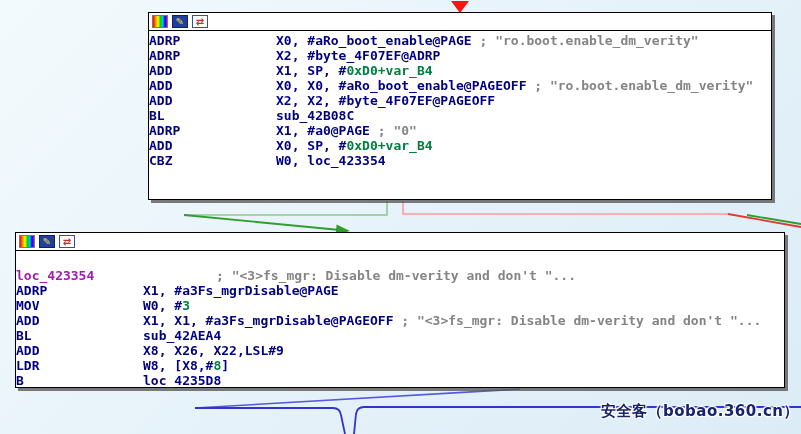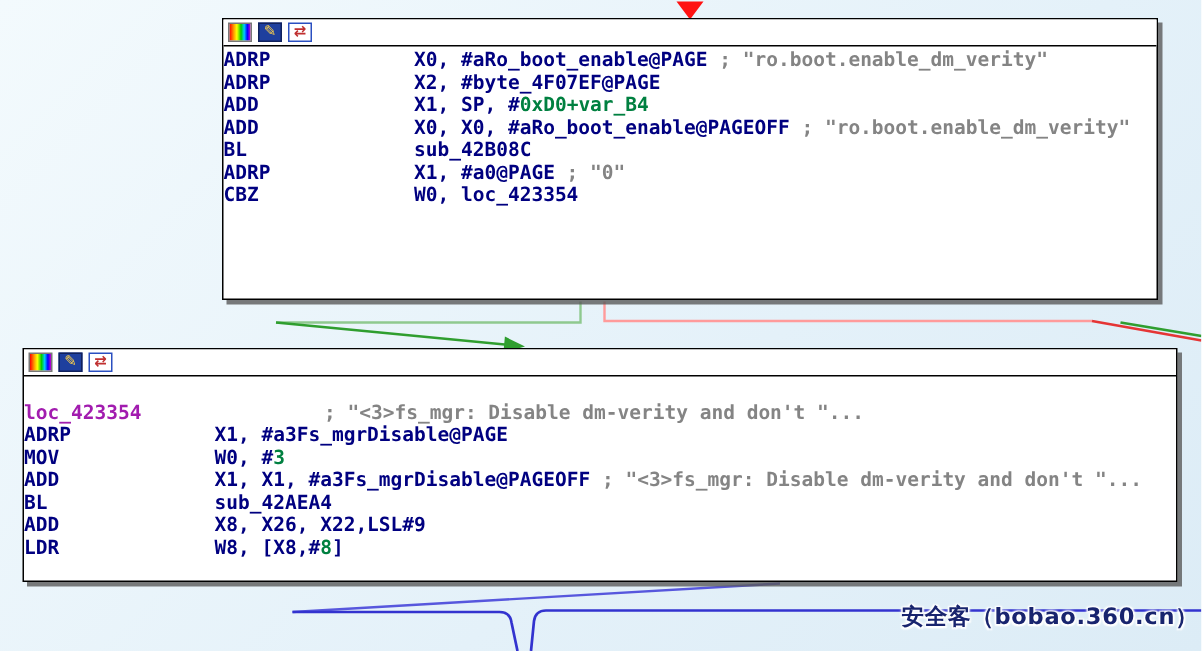--- a/index.html
+++ b/index.html
@@ -67,42 +67,45 @@
   </svg>
 
   <div class="node node-top">
     <div class="node-header">
       <span class="icon palette"></span>
       <span class="icon edit">✎</span>
       <span class="icon xrefs">⇄</span>
     </div>
     <div class="node-body">
         <div class="asm-line"><span class="seg-m">ADRP</span><span class="seg-o">X0, #aRo_boot_enable@PAGE</span><span class="seg-c"> ; "ro.boot.enable_dm_verity"</span></div>
-        <div class="asm-line"><span class="seg-m">ADRP</span><span class="seg-o">X2, #byte_4F07EF@PAGE</span></div>
+        <div class="asm-line"><span class="seg-m">ADRP</span><span class="seg-o">X2, #byte_4F07EF@ADRP</span></div>
         <div class="asm-line"><span class="seg-m">ADD</span><span class="seg-o">X1, SP, #</span><span class="seg-n">0xD0+var_B4</span></div>
         <div class="asm-line"><span class="seg-m">ADD</span><span class="seg-o">X0, X0, #aRo_boot_enable@PAGEOFF</span><span class="seg-c"> ; "ro.boot.enable_dm_verity"</span></div>
+        <div class="asm-line"><span class="seg-m">ADD</span><span class="seg-o">X2, X2, #byte_4F07EF@PAGEOFF</span></div>
         <div class="asm-line"><span class="seg-m">BL</span><span class="seg-o">sub_42B08C</span></div>
         <div class="asm-line"><span class="seg-m">ADRP</span><span class="seg-o">X1, #a0@PAGE</span><span class="seg-c"> ; "0"</span></div>
+        <div class="asm-line"><span class="seg-m">ADD</span><span class="seg-o">X0, SP, #</span><span class="seg-n">0xD0+var_B4</span></div>
         <div class="asm-line"><span class="seg-m">CBZ</span><span class="seg-o">W0, loc_423354</span></div>
       </div>
   </div>
 
   <div class="node node-bottom">
     <div class="node-header">
       <span class="icon palette"></span>
       <span class="icon edit">✎</span>
       <span class="icon xrefs">⇄</span>
     </div>
     <div class="node-body">
         <div class="asm-line">&nbsp;</div>
         <div class="asm-line"><span class="seg-lbl">loc_423354</span><span class="seg-c">; "&lt;3&gt;fs_mgr: Disable dm-verity and don't "...</span></div>
         <div class="asm-line"><span class="seg-m">ADRP</span><span class="seg-o">X1, #a3Fs_mgrDisable@PAGE</span></div>
         <div class="asm-line"><span class="seg-m">MOV</span><span class="seg-o">W0, #</span><span class="seg-n">3</span></div>
         <div class="asm-line"><span class="seg-m">ADD</span><span class="seg-o">X1, X1, #a3Fs_mgrDisable@PAGEOFF</span><span class="seg-c"> ; "&lt;3&gt;fs_mgr: Disable dm-verity and don't "...</span></div>
         <div class="asm-line"><span class="seg-m">BL</span><span class="seg-o">sub_42AEA4</span></div>
         <div class="asm-line"><span class="seg-m">ADD</span><span class="seg-o">X8, X26, X22,LSL#9</span></div>
         <div class="asm-line"><span class="seg-m">LDR</span><span class="seg-o">W8, [X8,#</span><span class="seg-n">8</span><span class="seg-o">]</span></div>
+        <div class="asm-line"><span class="seg-m">B</span><span class="seg-o">loc_4235D8</span></div>
       </div>
   </div>
 
   <div class="watermark">安全客（bobao.360.cn）</div>
 
 </div>
 
 </body></html>

